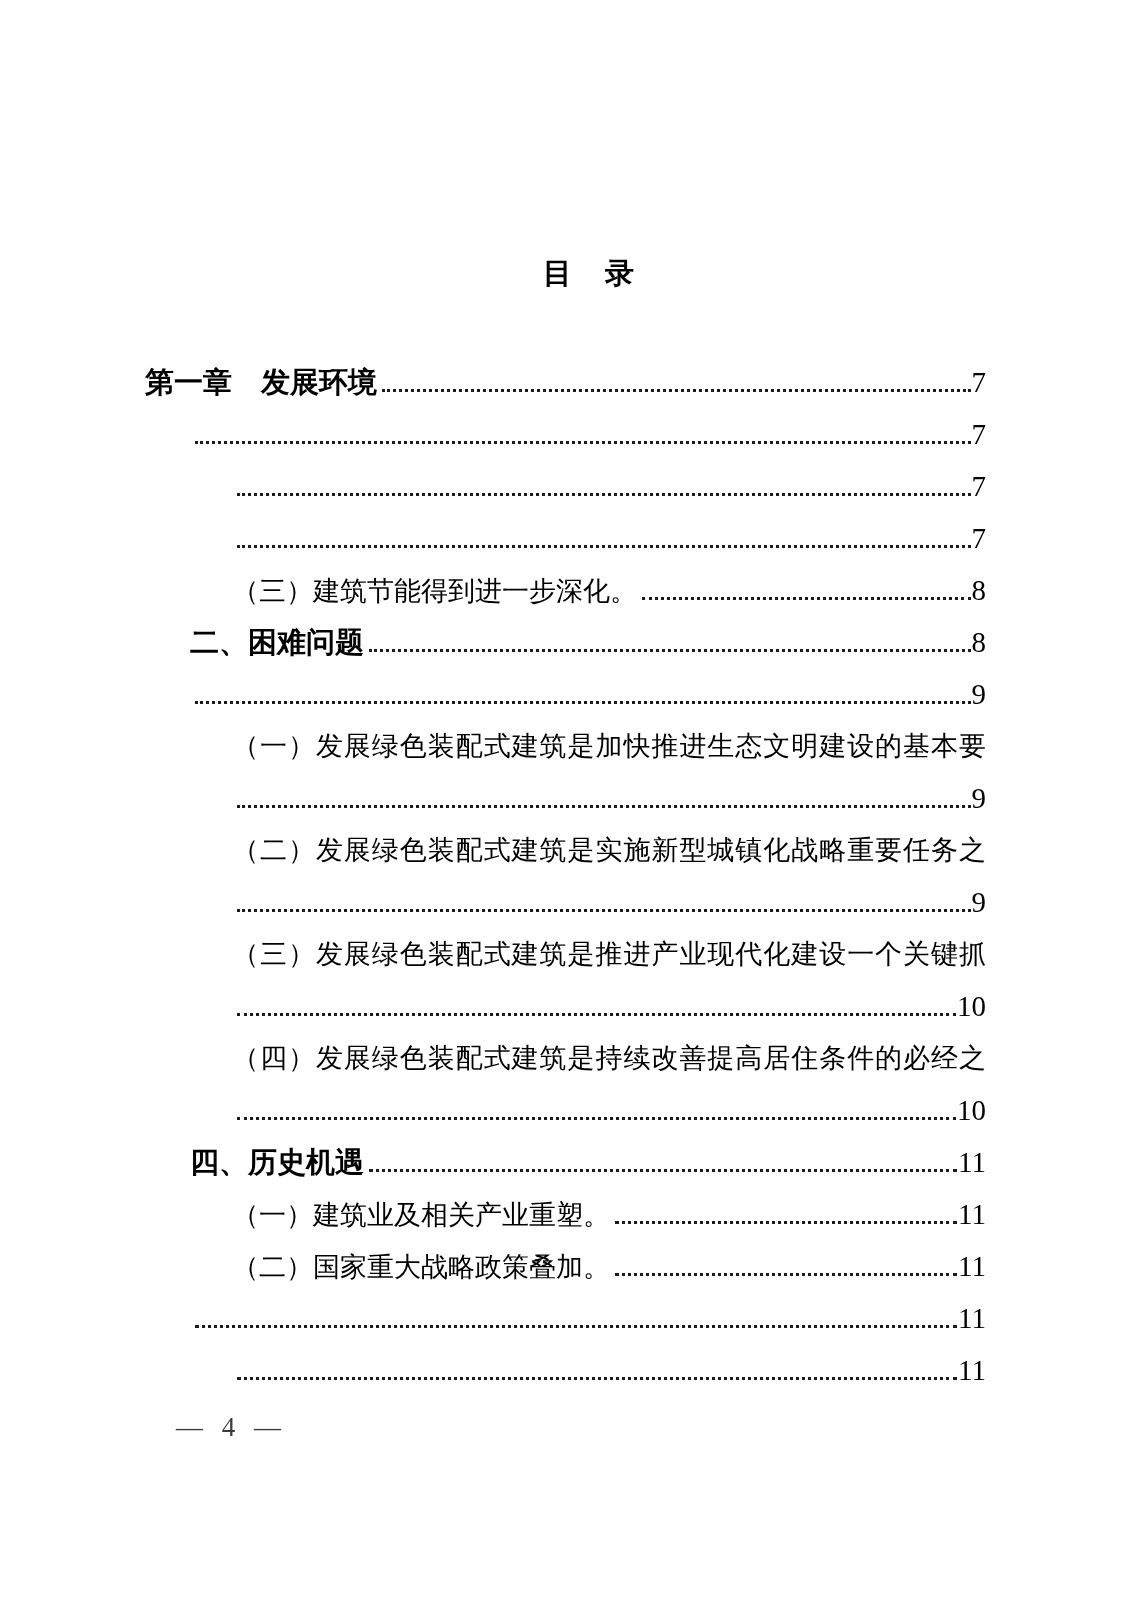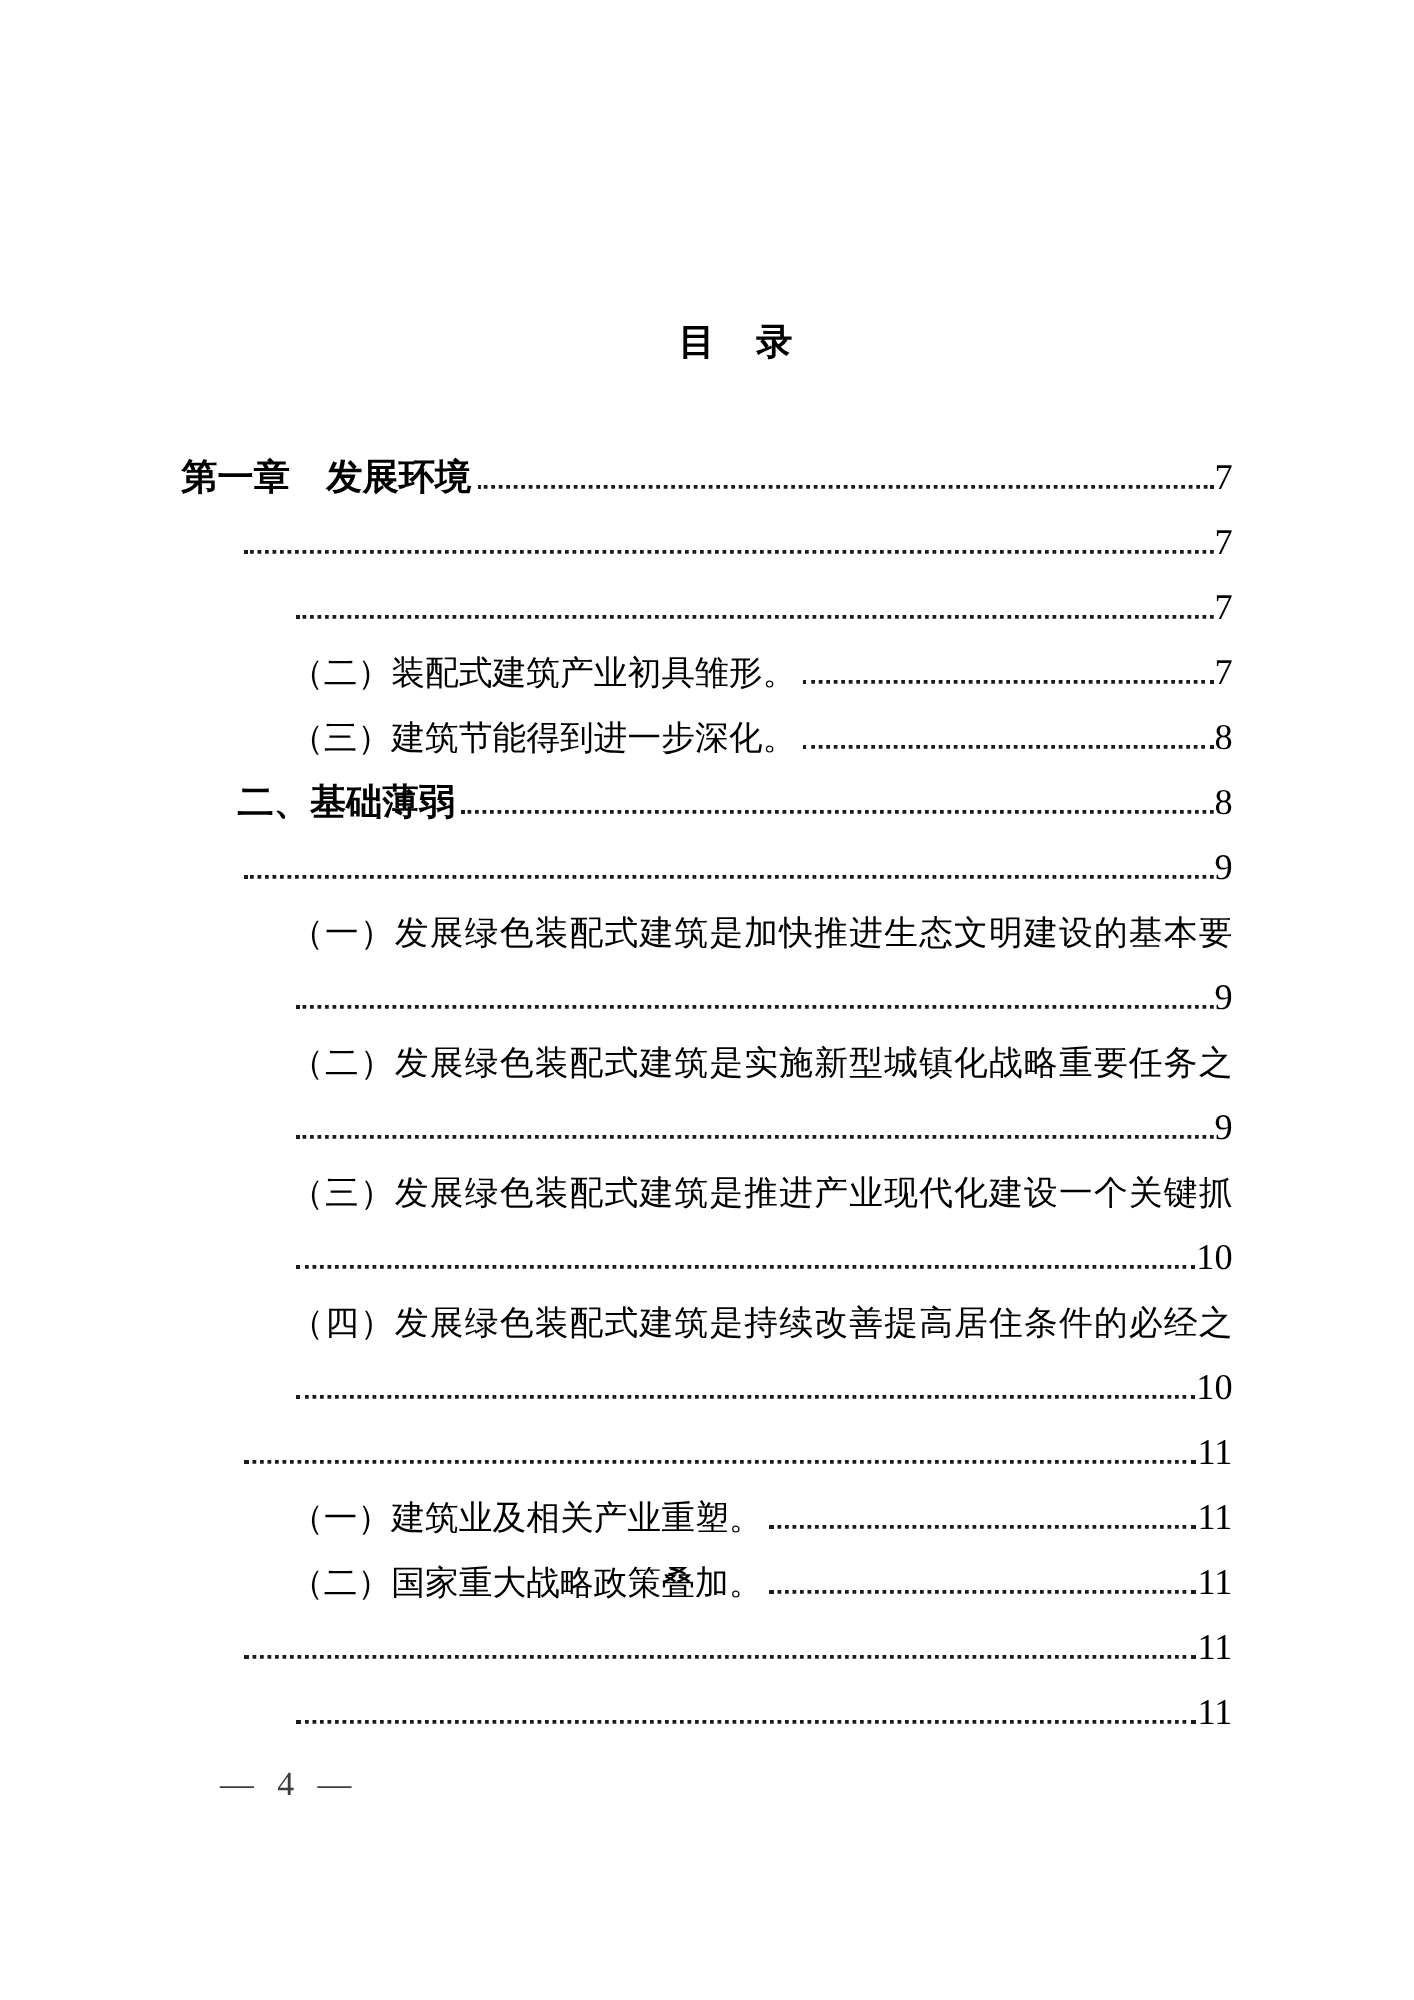--- a/index.html
+++ b/index.html
@@ -116,31 +116,30 @@
       </div>
       <div class="toc-row level-2">
         <span class="dots"></span>
         <span class="page-num">7</span>
       </div>
       <div class="toc-row level-3">
         <span class="dots"></span>
         <span class="page-num">7</span>
       </div>
       <div class="toc-row level-3">
-        <span class="entry-text">（二）装配式建筑产业初具雏形。</span>
         <span class="dots"></span>
         <span class="page-num">7</span>
       </div>
       <div class="toc-row level-3">
         <span class="entry-text">（三）建筑节能得到进一步深化。</span>
         <span class="dots"></span>
         <span class="page-num">8</span>
       </div>
       <div class="toc-row level-2">
-        <span class="entry-text">二、基础薄弱</span>
+        <span class="entry-text">二、困难问题</span>
         <span class="dots"></span>
         <span class="page-num">8</span>
       </div>
       <div class="toc-row level-2">
         <span class="dots"></span>
         <span class="page-num">9</span>
       </div>
       <div class="toc-row level-3 wrapped">
         <div class="entry-text">（一）发展绿色装配式建筑是加快推进生态文明建设的基本要求。</div>
         <div class="leader-line">
@@ -163,20 +162,21 @@
         </div>
       </div>
       <div class="toc-row level-3 wrapped">
         <div class="entry-text">（四）发展绿色装配式建筑是持续改善提高居住条件的必经之路。</div>
         <div class="leader-line">
           <span class="dots"></span>
           <span class="page-num">10</span>
         </div>
       </div>
       <div class="toc-row level-2">
+        <span class="entry-text">四、历史机遇</span>
         <span class="dots"></span>
         <span class="page-num">11</span>
       </div>
       <div class="toc-row level-3">
         <span class="entry-text">（一）建筑业及相关产业重塑。</span>
         <span class="dots"></span>
         <span class="page-num">11</span>
       </div>
       <div class="toc-row level-3">
         <span class="entry-text">（二）国家重大战略政策叠加。</span>

